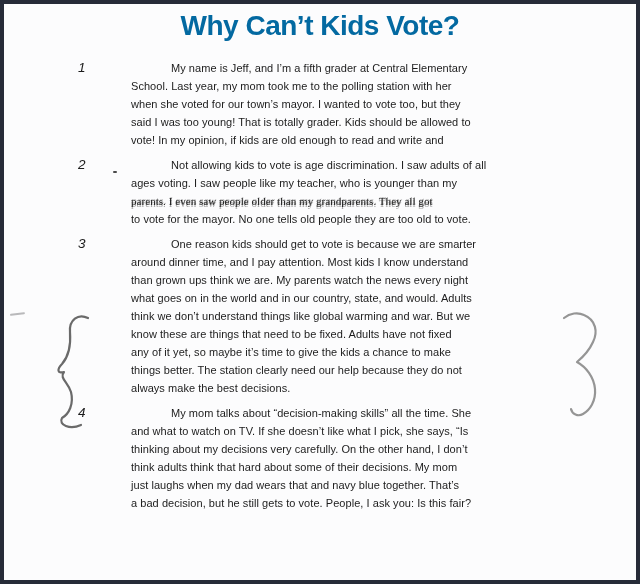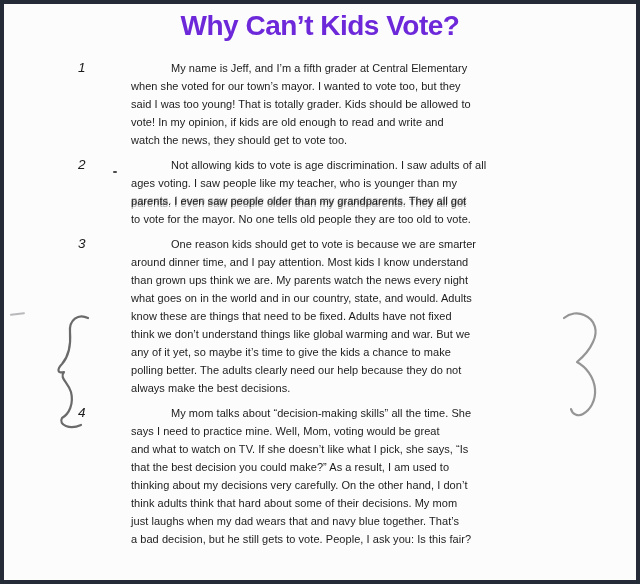--- a/index.html
+++ b/index.html
@@ -18,21 +18,21 @@
   }
   .title {
     position: absolute;
     top: 6px; left: 0; right: 0;
     margin: 0;
     text-align: center;
     font-family: "Liberation Sans", sans-serif;
     font-size: 28px;
     font-weight: bold;
     letter-spacing: -0.5px;
-    color: #6d28d9;
+    color: #0369a1;
   }
   .essay {
     position: absolute;
     top: 55px; left: 105px;
     width: 485px;
     color: #1c1c1c;
   }
   .para { position: relative; margin: 0 0 7px 0; }
   .para-num {
     position: absolute;
@@ -46,20 +46,21 @@
     height: 18px;
     line-height: 18px;
     font-size: 11px;
     letter-spacing: 0.05px;
     margin-left: 22px;
   }
   .line.first { padding-left: 40px; }
   .line.smudged {
     text-shadow: 0 1.5px 0 rgba(25,25,25,0.40), 0.6px -1px 0 rgba(25,25,25,0.30);
     filter: blur(0.2px);
+    font-family: Liberation Serif, serif;
   }
   .brace { position: absolute; pointer-events: none; }
   .brace path { fill: none; stroke-linecap: round; stroke-linejoin: round; }
   .stray-mark {
     position: absolute;
     left: 6px; top: 309px;
     width: 15px; height: 2px;
     background: #b9b9bb;
     transform: rotate(-7deg);
     border-radius: 2px;
@@ -76,50 +77,48 @@
 <body>
 
 <div class="frame">
 
   <h1 class="title">Why Can’t Kids Vote?</h1>
 
   <div class="essay" id="essay">
       <div class="para">
         <span class="para-num">1</span>
         <div class="line first">My name is Jeff, and I’m a fifth grader at Central Elementary</div>
+        <div class="line">School. Last year, my mom took me to the polling station with her</div>
         <div class="line">when she voted for our town’s mayor. I wanted to vote too, but they</div>
         <div class="line">said I was too young! That is totally grader. Kids should be allowed to</div>
         <div class="line">vote! In my opinion, if kids are old enough to read and write and</div>
-        <div class="line">watch the news, they should get to vote too.</div>
       </div>
       <div class="para">
         <span class="para-num">2</span>
         <div class="line first">Not allowing kids to vote is age discrimination. I saw adults of all</div>
         <div class="line">ages voting. I saw people like my teacher, who is younger than my</div>
         <div class="line smudged">parents. I even saw people older than my grandparents. They all got</div>
         <div class="line">to vote for the mayor. No one tells old people they are too old to vote.</div>
       </div>
       <div class="para">
         <span class="para-num">3</span>
         <div class="line first">One reason kids should get to vote is because we are smarter</div>
         <div class="line">around dinner time, and I pay attention. Most kids I know understand</div>
         <div class="line">than grown ups think we are. My parents watch the news every night</div>
         <div class="line">what goes on in the world and in our country, state, and would. Adults</div>
+        <div class="line">think we don’t understand things like global warming and war. But we</div>
         <div class="line">know these are things that need to be fixed. Adults have not fixed</div>
-        <div class="line">think we don’t understand things like global warming and war. But we</div>
         <div class="line">any of it yet, so maybe it’s time to give the kids a chance to make</div>
-        <div class="line">polling better. The adults clearly need our help because they do not</div>
+        <div class="line">things better. The station clearly need our help because they do not</div>
         <div class="line">always make the best decisions.</div>
       </div>
       <div class="para">
         <span class="para-num">4</span>
         <div class="line first">My mom talks about “decision-making skills” all the time. She</div>
-        <div class="line">says I need to practice mine. Well, Mom, voting would be great</div>
         <div class="line">and what to watch on TV. If she doesn’t like what I pick, she says, “Is</div>
-        <div class="line">that the best decision you could make?” As a result, I am used to</div>
         <div class="line">thinking about my decisions very carefully. On the other hand, I don’t</div>
         <div class="line">think adults think that hard about some of their decisions. My mom</div>
         <div class="line">just laughs when my dad wears that and navy blue together. That’s</div>
         <div class="line">a bad decision, but he still gets to vote. People, I ask you: Is this fair?</div>
       </div>
     </div>
 
   <svg class="brace" style="left:44px; top:306px;" width="52" height="124" viewBox="0 0 52 124">
     <path d="M40 8 C30 3, 21 10, 22 22 C23 36, 21 46, 14 54 C9 59, 9 64, 16 62 C11 68, 20 72, 23 82 C26 94, 21 104, 14 108 C10 115, 22 120, 33 115" stroke="#6a6a6a" stroke-width="2.2"></path>
   </svg>

